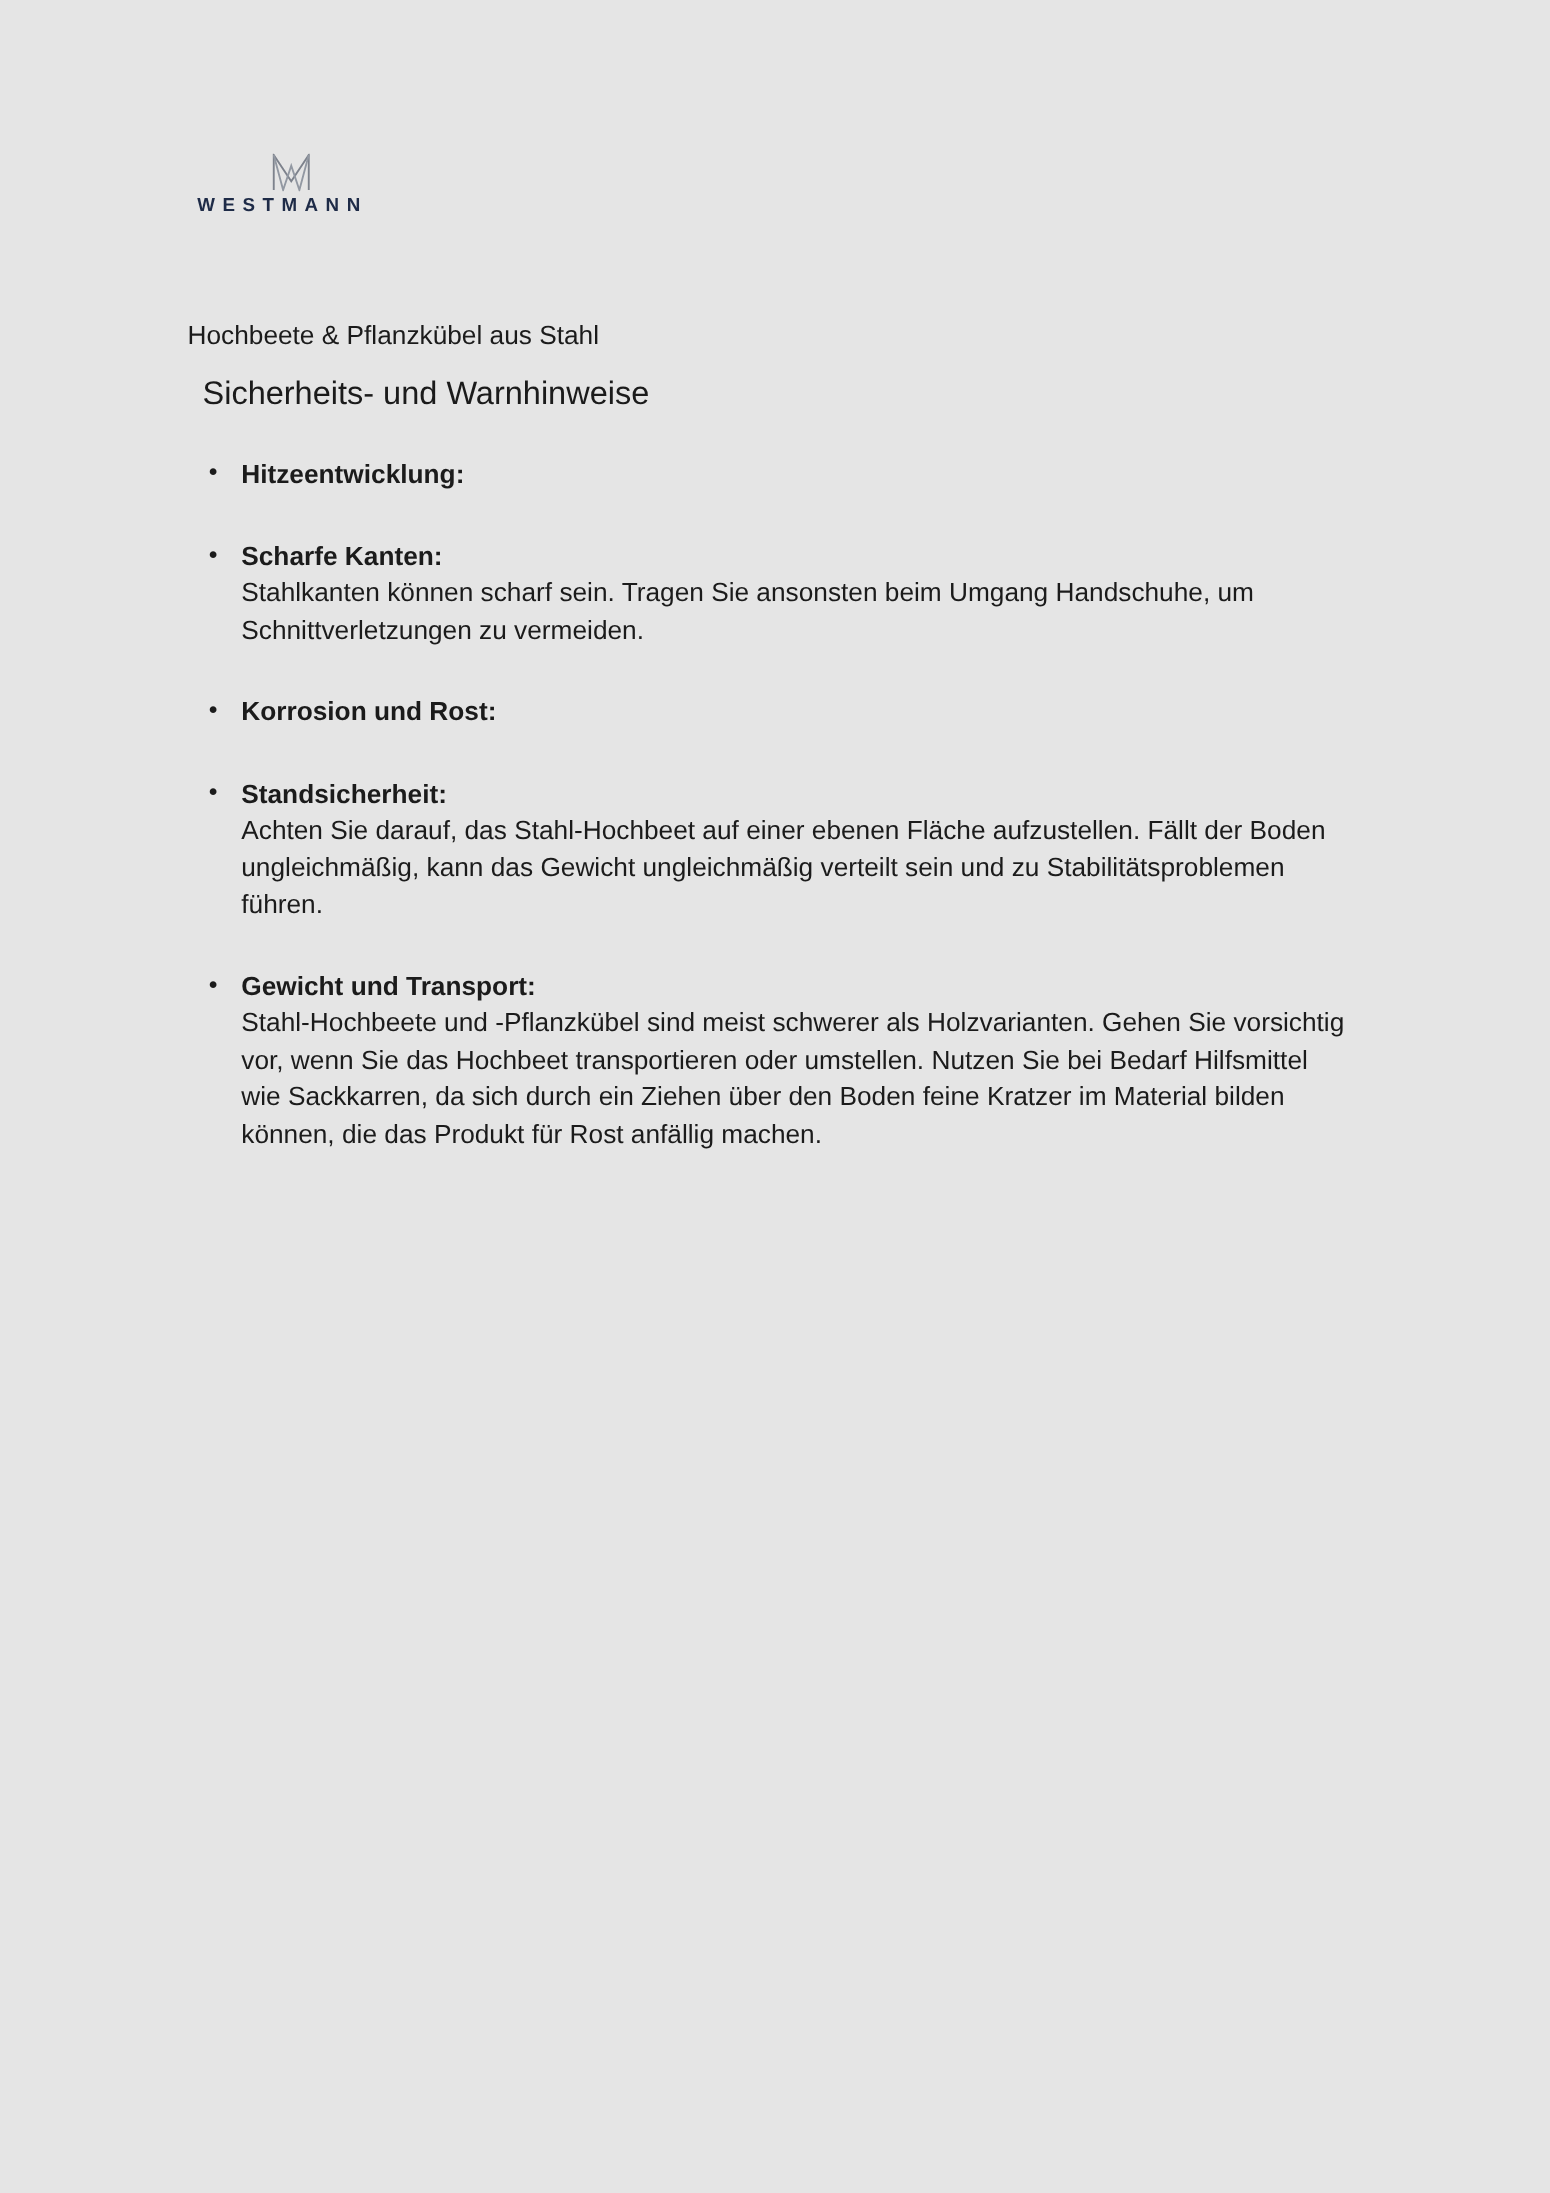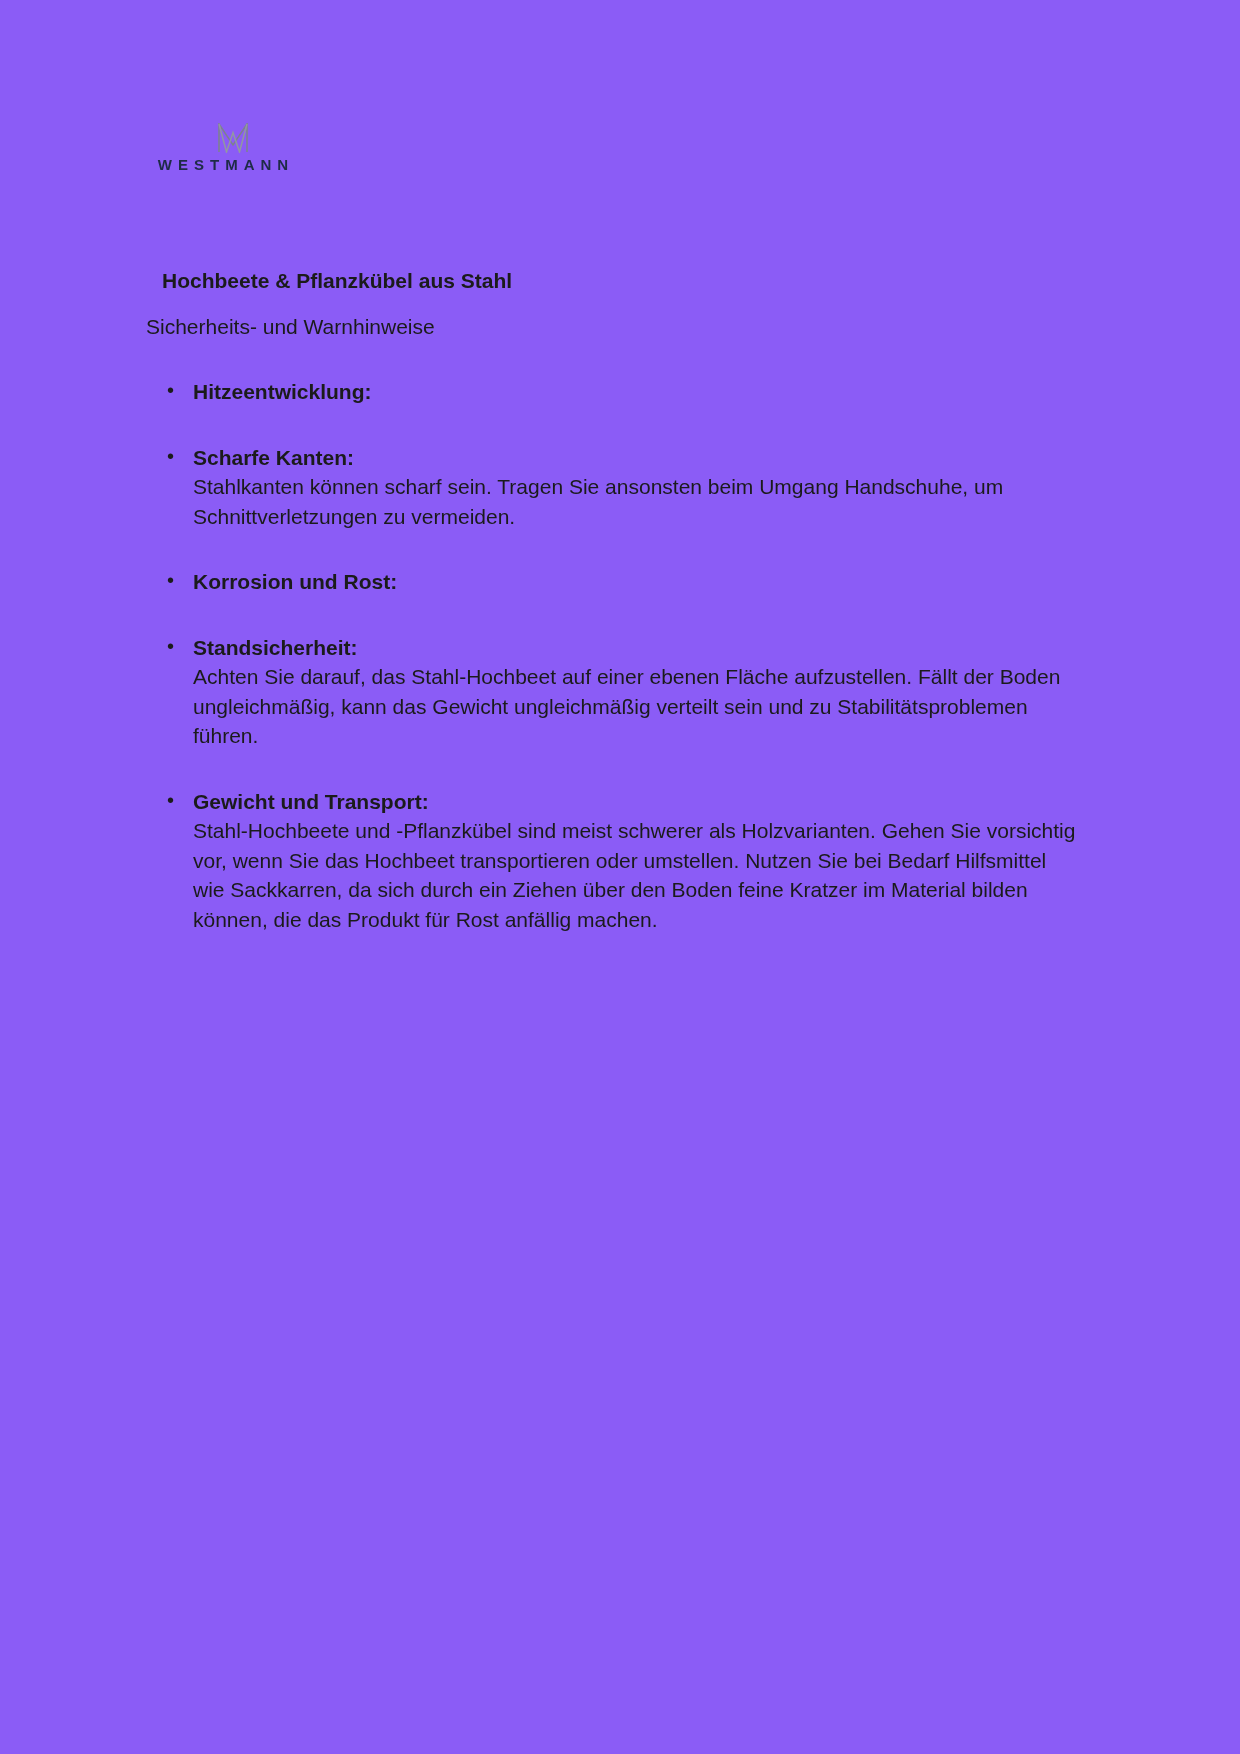--- a/index.html
+++ b/index.html
@@ -4,21 +4,21 @@
 <style>
   html, body {
     margin: 0;
     padding: 0;
     background: #ffffff;
   }
   .page {
     position: relative;
     width: 1240px;
     height: 1754px;
-    background: #8b5cf6;
+    background: #e5e5e5;
     font-family: "Liberation Sans", sans-serif;
     color: #1b1b1b;
     overflow: hidden;
   }
 
   
   .logo {
     position: absolute;
     left: 145px;
     top: 123px;
@@ -44,28 +44,28 @@
   
   .content {
     position: absolute;
     left: 146px;
     top: 250px;
     width: 936px;
     font-size: 21px;
     line-height: 29.5px;
   }
   .doc-title {
-    font-weight: bold;
-    margin: 16px;
+    font-weight: normal;
+    margin: 4px;
     font-size: 21px;
     line-height: 29.5px;
   }
   .doc-subtitle {
-    margin: 0;
-    font-size: 21px;
+    margin: 16px;
+    font-size: 26px;
     line-height: 29.5px;
   }
   .warnings {
     margin-top: 33px;
   }
   .warning {
     position: relative;
     padding-left: 47px;
   }
   .warning .bullet {

